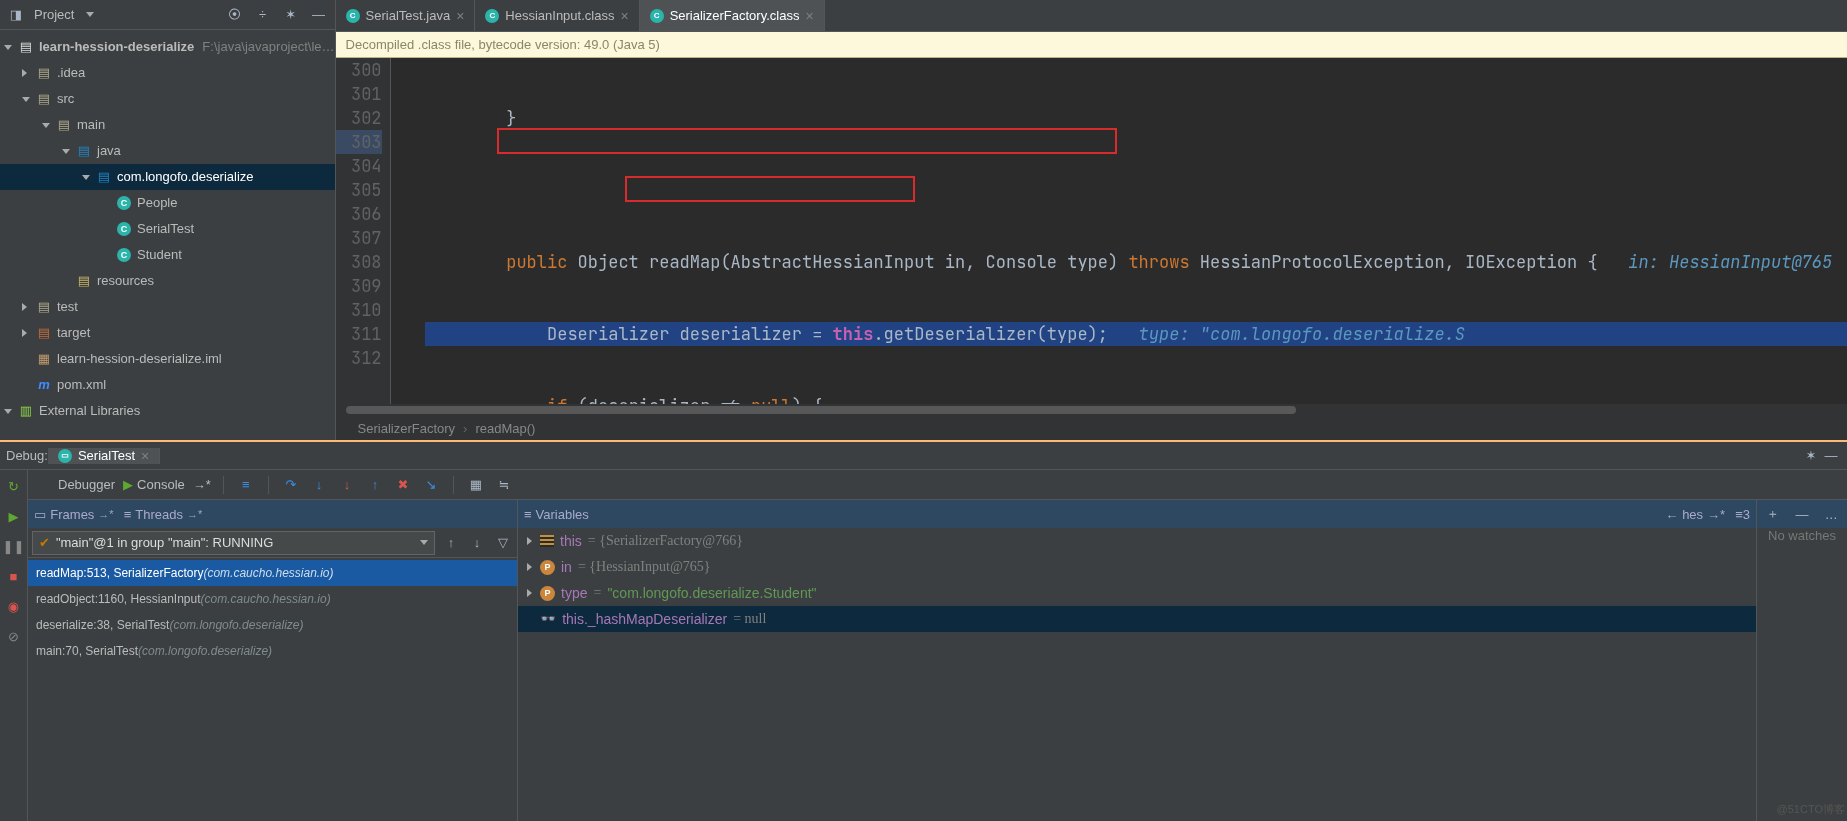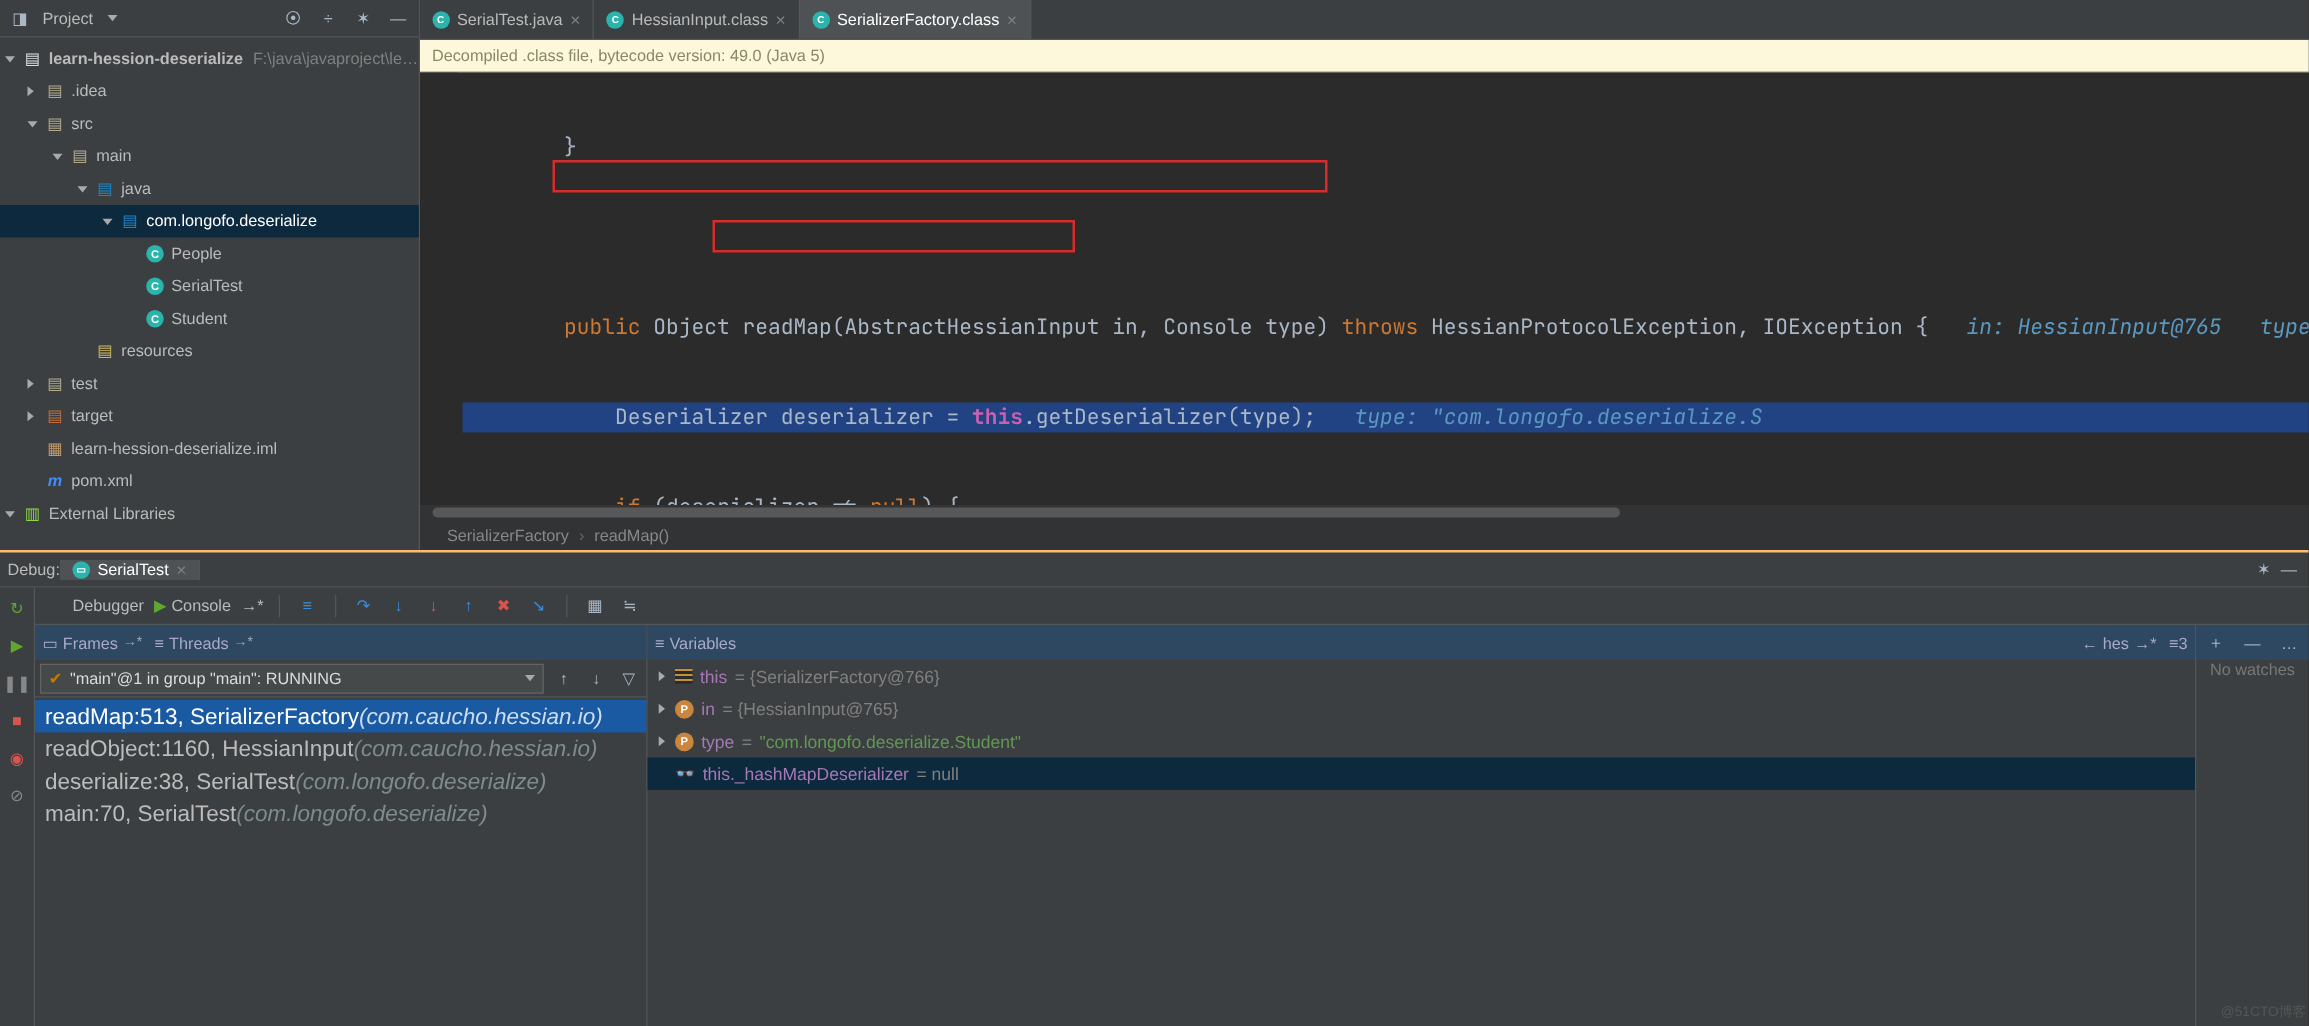--- a/index.html
+++ b/index.html
@@ -356,21 +356,21 @@
     margin-left: auto;
     width: 0; height: 0;
     border-left: 4px solid transparent;
     border-right: 4px solid transparent;
     border-top: 5px solid #aaa;
   }
 
   .stack {
     flex: 1;
     padding: 2px 0;
-    font-size: 18px;
+    font-size: 12px;
     line-height: 26px;
   }
   .stack-row {
     padding: 0 8px;
     display: flex;
     white-space: nowrap;
     overflow: hidden;
   }
   .stack-row.selected {
     background: #1a5aa3;
@@ -401,21 +401,21 @@
     border-left: 5px solid #aaa;
   }
   .vicon {
     width: 15px; height: 15px; border-radius: 50%;
     display: flex; align-items: center; justify-content: center;
     font-size: 9px; font-weight: bold;
   }
   .vicon.p    { background: #c9863c; color: #fff; }
   .glasses { color: #888; font-size: 13px; }
   .varname { color: #a678b5; }
-  .varval  { color: #808080; }
+  .varval  { color: #808080; font-family: Liberation Serif, serif; }
   .varstr  { color: #629755; }
   .vicon-stripes {
     width: 14px; height: 12px;
     background: repeating-linear-gradient(#c4903b,#c4903b 2px,#2b2b2b 2px,#2b2b2b 4px);
   }
 
   .watches-body {
     flex: 1;
     display: flex;
     align-items: center;
@@ -575,20 +575,35 @@
         </div>
       </div>
 
     <div class="banner">
       <span>Decompiled .class file, bytecode version: 49.0 (Java 5)</span>
       <span class="spacer"></span>
 
     </div>
 
     <div class="code-area">
+      <div class="gutter" id="gutter">
+          <div class="gline">300</div>
+          <div class="gline">301</div>
+          <div class="gline">302</div>
+          <div class="gline hl">303</div>
+          <div class="gline">304</div>
+          <div class="gline">305</div>
+          <div class="gline">306</div>
+          <div class="gline">307</div>
+          <div class="gline">308</div>
+          <div class="gline">309</div>
+          <div class="gline">310</div>
+          <div class="gline">311</div>
+          <div class="gline">312</div>
+        </div>
       <div class="foldcol"></div>
       <div class="code" id="code">
         <div class="line"><span>        }</span></div>
         <div class="line"><span></span></div>
         <div class="line">        <span class="c-key">public</span><span> Object readMap(AbstractHessianInput in, Console type) </span><span class="c-key">throws</span> <span>HessianProtocolException, IOException {</span>   <span class="c-value">in: HessianInput@765   type: "com.longofo.deserialize.St</span></div>
         <div class="line hl"><span>            Deserializer deserializer = </span><span class="c-this">this</span><span>.getDeserializer(type);</span>   <span class="c-value">type: "com.longofo.deserialize.S</span></div>
         <div class="line"><span>            </span><span class="c-key">if</span><span> (deserializer != </span><span class="c-key">null</span><span>) {</span></div>
         
         
         

